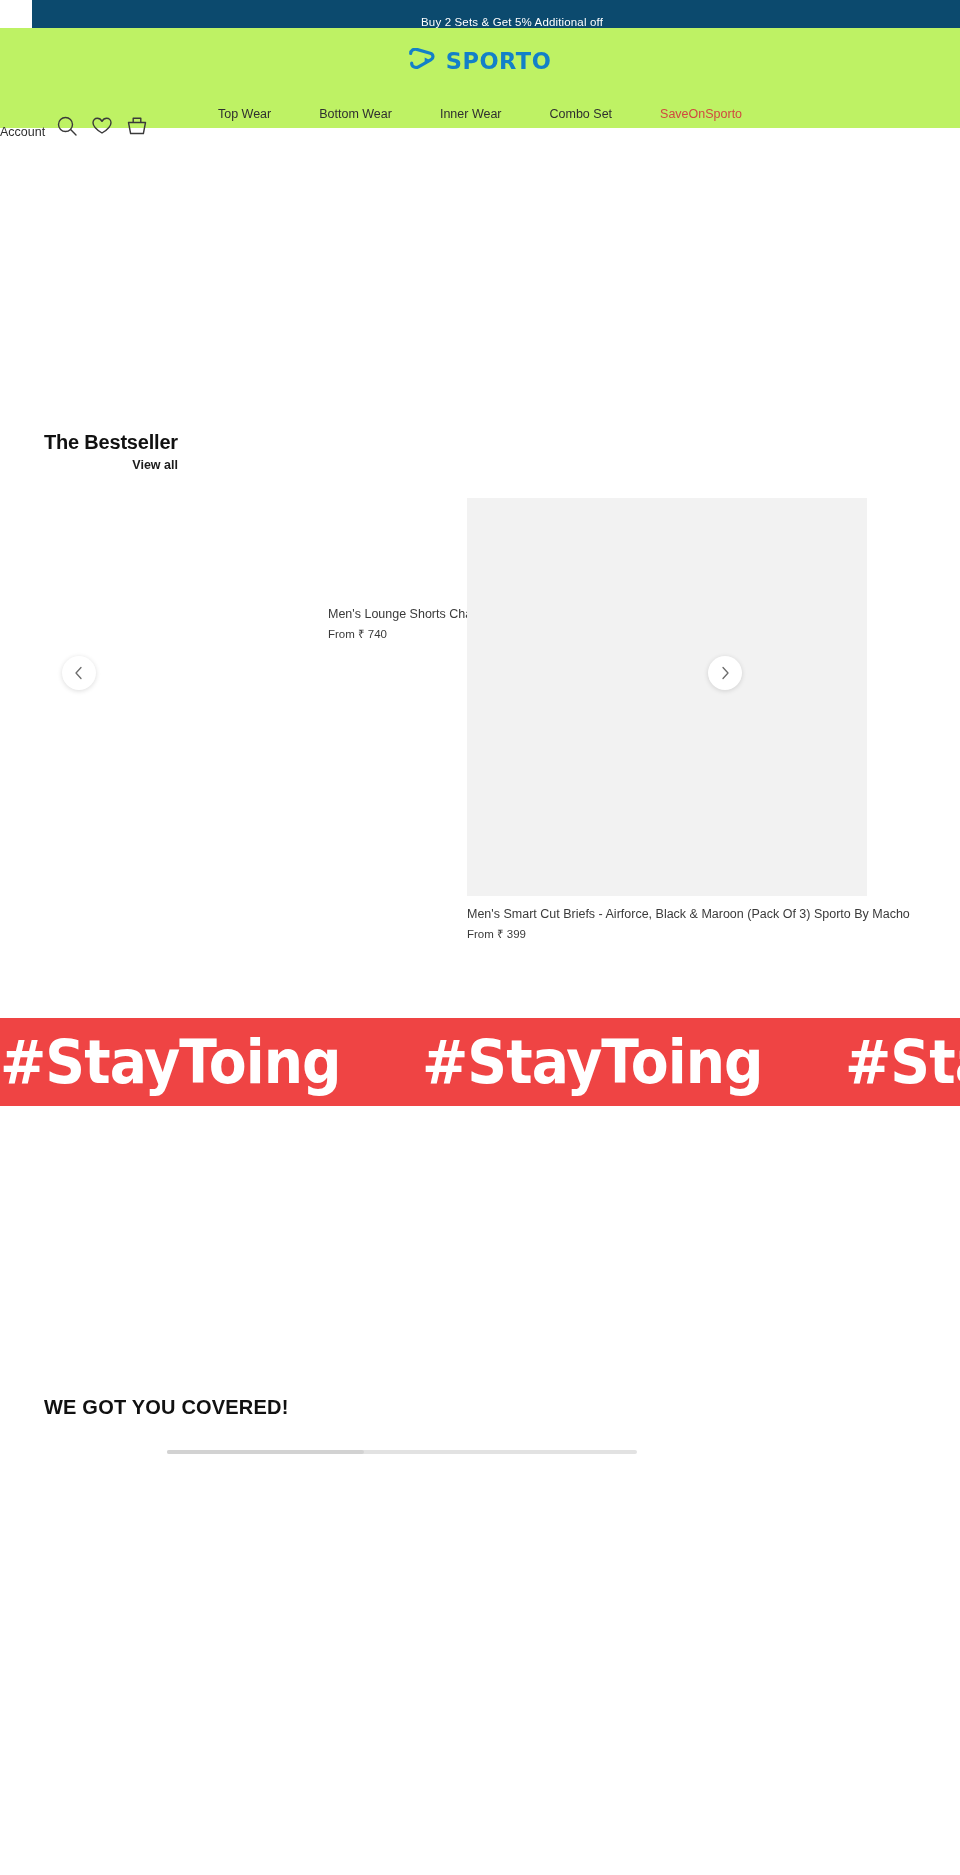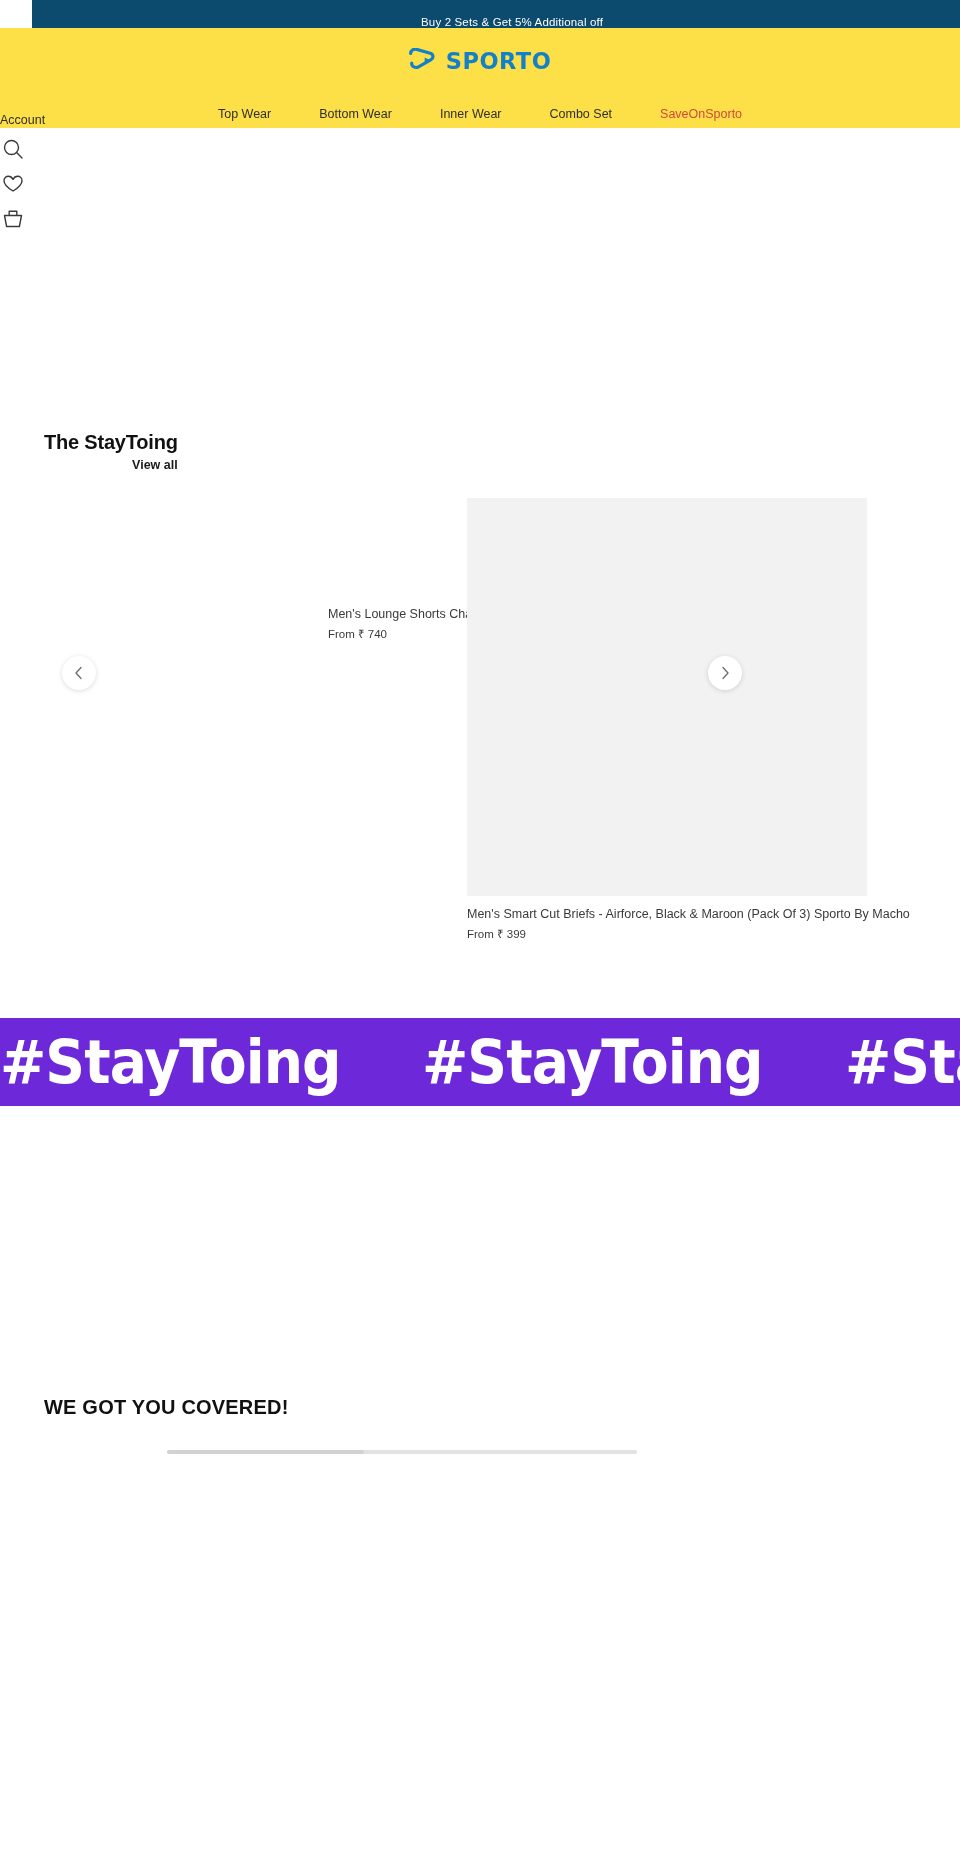--- a/index.html
+++ b/index.html
@@ -21,21 +21,21 @@
     display: flex; align-items: flex-end; justify-content: center; margin-left: 32px;
   }
   .announce-text {
     color: #ffffff;
     font-size: 11.5px;
     letter-spacing: 0.15px;
     white-space: nowrap;
   }
 
   
-  .header { position: absolute; left: 0; top: 28px; width: 960px; height: 100px; background:#fde047; }
+  .header { position: absolute; left: 0; top: 28px; width: 960px; height: 100px; background:#bef264; }
 
   .logo-wrap {
     position: absolute; left: 50%; top: 20px;
     transform: translateX(-50%);
     display: flex; align-items: center; gap: 7px;
   }
   .logo-mark { width: 30px; height: 26px; display:block; }
   .logo-word {
     font-size: 22.5px;
     font-weight: 700;
@@ -55,21 +55,21 @@
     font-size: 12.5px;
     color: #2f2f2f;
     padding: 0 24px;
     line-height: 16px;
     cursor: pointer;
   }
   .nav-item.sale { color: #d1483f; }
 
   .util {
     position: absolute; left: 0px; top: 85px;
-    display: flex; align-items: flex-start; gap: 9px; flex-direction: column;
+    display: flex; align-items: flex-end; gap: 9px;
   }
   .account-link { font-size: 12.5px; color: #2f2f2f; cursor: pointer; }
   .icon-btn { width: 26px; height: 26px; display:flex; align-items:center; justify-content:center; cursor:pointer; }
   .icon-btn svg { display:block; }
 
   
   .bestseller-head { position: absolute; left: 44px; top: 430px; }
   .bestseller-title {
     font-size: 20px; font-weight: 700; color: #111; line-height: 24px;
     letter-spacing: -0.2px;
@@ -127,21 +127,21 @@
   }
   .scrollbar-thumb {
     width: 42%; height: 100%;
     background: #d2d2d2; border-radius: 2px;
   }
 
   
   .marquee {
     position: absolute; left: 0; top: 1018px;
     width: 960px; height: 88px;
-    background: #6d28d9;
+    background: #ef4444;
     overflow: hidden;
     display: flex; align-items: center;
   }
   .marquee-inner { display: flex; align-items: center; white-space: nowrap; }
   .marquee-item {
     color: #ffffff;
     font-family: "DejaVu Sans", sans-serif;
     font-weight: 700;
     font-size: 60px;
     line-height: 64px;
@@ -206,21 +206,21 @@
       <span class="icon-btn">
         <svg width="24" height="24" viewBox="0 0 24 24">
           <path d="M3.5 8.5 H20.5 L18.4 19.5 H5.6 Z" fill="none" stroke="#3a3a3a" stroke-width="1.4" stroke-linejoin="round"></path>
           <path d="M8.2 8.5 V4.2 H15.8 V8.5" fill="none" stroke="#3a3a3a" stroke-width="1.4" stroke-linejoin="round"></path>
         </svg>
       </span>
     </div>
   </div>
 
   <div class="bestseller-head">
-    <div class="bestseller-title">The StayToing</div>
+    <div class="bestseller-title">The Bestseller</div>
     <div class="bestseller-viewall">View all</div>
   </div>
 
   <div class="carousel">
 
 
     <div class="card card-2">
       <div class="card-img"></div>
       <div class="card-title">Men's Lounge Shorts Charcoal</div>
       <div class="card-price-row">

